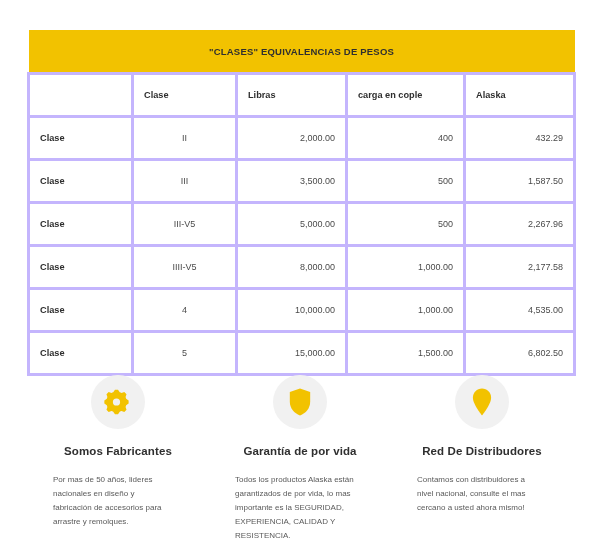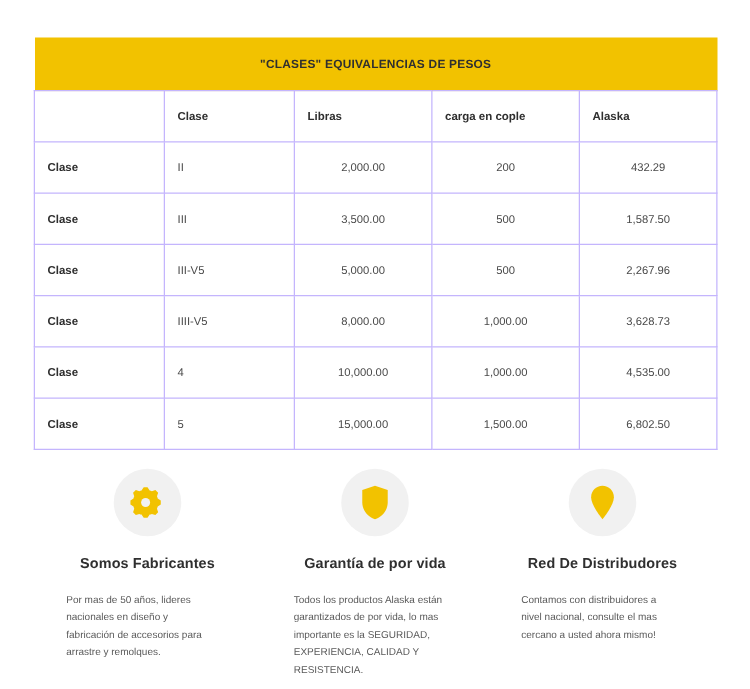--- a/index.html
+++ b/index.html
@@ -42,21 +42,21 @@
     text-align: center;
     font-size: 9.5px;
     font-weight: bold;
     letter-spacing: 0.2px;
     padding: 12px 6px;
     border: none;
   }
 
   table.equiv th,
   table.equiv td {
-    border: 1px solid #c4b5fd;
+    border: 3px solid #c4b5fd;
     font-size: 9px;
     padding: 11px 10px;
     vertical-align: middle;
     height: 18px;
   }
 
   table.equiv thead.head-row th {
     font-weight: bold;
     color: #2f2f2f;
     text-align: left;
@@ -64,26 +64,26 @@
     font-size: 9.2px;
   }
 
   table.equiv td.rowlabel {
     font-weight: bold;
     color: #2f2f2f;
     font-size: 9.2px;
   }
 
   table.equiv td.text {
-    text-align: left;
+    text-align: center;
     color: #4a4a4a;
   }
 
   table.equiv td.num {
-    text-align: center;
+    text-align: right;
     color: #4a4a4a;
   }
 
   
   col.c0 { width: 104px; }
   col.c1 { width: 104px; }
   col.c2 { width: 110px; }
   col.c3 { width: 118px; }
   col.c4 { width: 110px; }
 
@@ -166,21 +166,21 @@
           <th>Libras</th>
           <th>carga en cople</th>
           <th>Alaska</th>
         </tr>
       </thead>
       <tbody>
         <tr>
           <td class="rowlabel">Clase</td>
           <td class="text">II</td>
           <td class="num">2,000.00</td>
-          <td class="num">200</td>
+          <td class="num">400</td>
           <td class="num">432.29</td>
         </tr>
         <tr>
           <td class="rowlabel">Clase</td>
           <td class="text">III</td>
           <td class="num">3,500.00</td>
           <td class="num">500</td>
           <td class="num">1,587.50</td>
         </tr>
         <tr>
@@ -188,21 +188,21 @@
           <td class="text">III-V5</td>
           <td class="num">5,000.00</td>
           <td class="num">500</td>
           <td class="num">2,267.96</td>
         </tr>
         <tr>
           <td class="rowlabel">Clase</td>
           <td class="text">IIII-V5</td>
           <td class="num">8,000.00</td>
           <td class="num">1,000.00</td>
-          <td class="num">3,628.73</td>
+          <td class="num">2,177.58</td>
         </tr>
         <tr>
           <td class="rowlabel">Clase</td>
           <td class="text">4</td>
           <td class="num">10,000.00</td>
           <td class="num">1,000.00</td>
           <td class="num">4,535.00</td>
         </tr>
         <tr>
           <td class="rowlabel">Clase</td>

